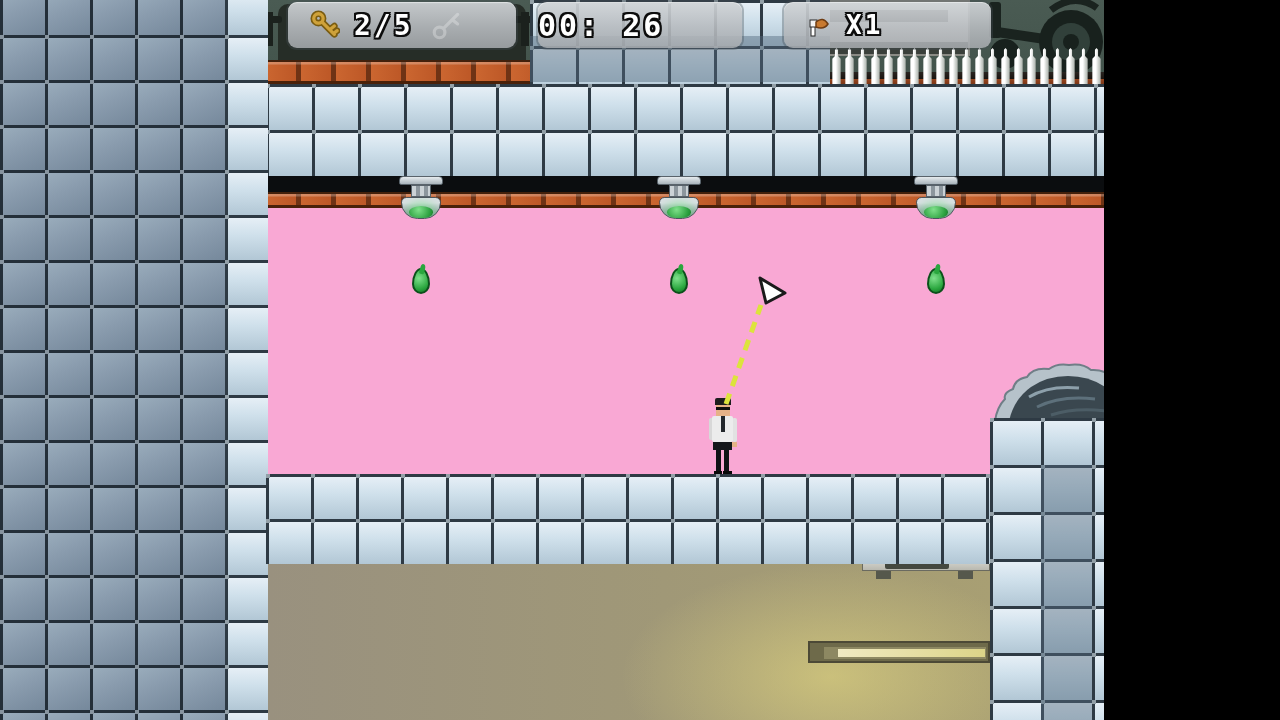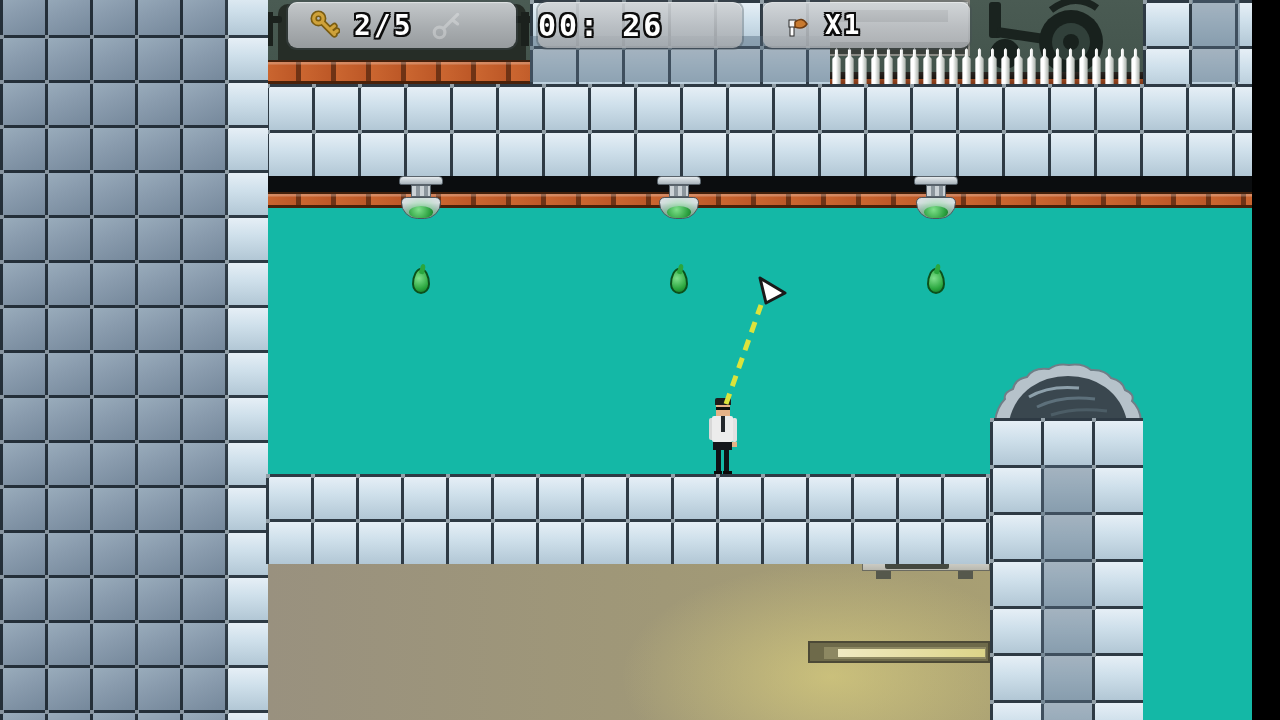--- a/index.html
+++ b/index.html
@@ -1,18 +1,18 @@
 <!DOCTYPE html>
 <html><head>
 <meta charset="utf-8">
 <style>
   html,body{margin:0;padding:0;background:#000;}
   #stage{
-    position:relative;width:1252px;height:720px;overflow:hidden;
-    background:#14b8a6;
+    position:relative;width:1104px;height:720px;overflow:hidden;
+    background:#f9a8d4;
     font-family:"DejaVu Sans Mono","Liberation Mono",monospace;
   }
   
   .tiles-dark{
     background-image:
       radial-gradient(circle 4px at 2px 2px, #87949f 55%, transparent 62%),
       linear-gradient(to right, #242f39 3px, transparent 3px),
       linear-gradient(to bottom, #242f39 3px, transparent 3px),
       linear-gradient(155deg, #9cafbe 0%, #8a9cae 45%, #75889b 100%);
     background-size:45px 45px;
@@ -259,21 +259,21 @@
         <circle cx="9" cy="9" r="5"></circle>
           <path d="M13 13 L26 26 M21 21 l5 -4"></path>
       </g>
     </svg>
   </div>
 
   <div class="hud-panel" style="left:538px;width:204px;justify-content:flex-start;">
     <span class="px-text" style="font-size:30px;">00: 26</span>
   </div>
 
-  <div class="hud-panel" style="left:763px;width:207px;">
+  <div class="hud-panel" style="left:784px;width:207px;">
     <svg style="margin-left:24px;" width="22" height="26" viewBox="0 0 22 26">
       <rect x="3" y="14" width="4" height="10" fill="#ffffff" stroke="#2a2a2a" stroke-width="1"></rect>
       <rect x="2" y="8" width="7" height="7" fill="#f4f4f4" stroke="#2a2a2a" stroke-width="1"></rect>
       <path d="M8 10 q7 -6 12 2 q-4 6 -12 3 Z" fill="#c87a30" stroke="#6e3c12" stroke-width="1.5"></path>
     </svg>
     <span class="px-text" style="font-size:26px;margin-left:16px;">X1</span>
   </div>
 
 <div class="lamp" style="left: 399px; top: 176px;">
       <div class="cap"></div>

